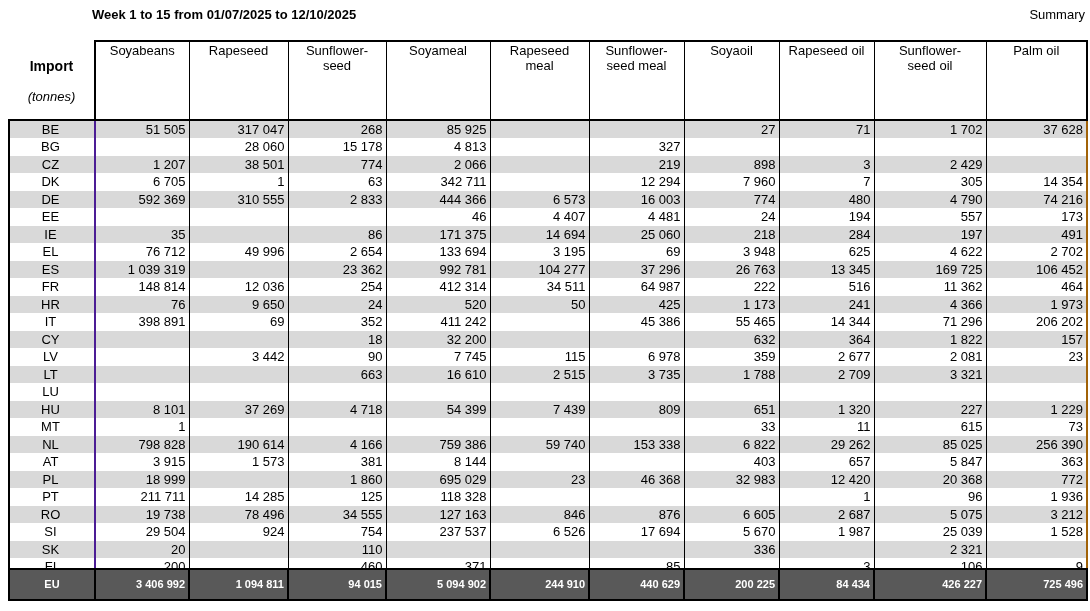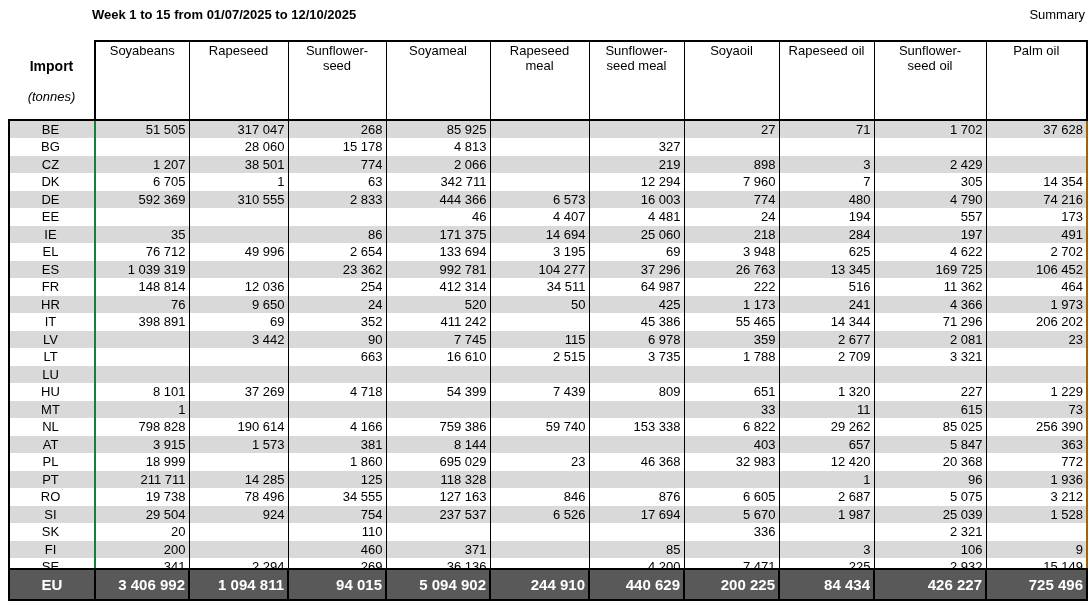--- a/index.html
+++ b/index.html
@@ -30,29 +30,29 @@
   }
   .corner-line1{font-weight:bold;font-size:14px;display:block;line-height:16px;padding-top:1px;}
   .corner-line2{font-style:italic;font-size:13px;display:block;line-height:15px;}
   table.main tbody tr{height:17.5px;}
   table.main tbody tr:nth-child(odd) td{background:#d9d9d9;}
   table.main tbody td{
     padding:0 3px 0 0;line-height:17px;vertical-align:middle;overflow:hidden;white-space:nowrap;
   }
   td.country{
     text-align:center;padding:0;
-    border-left:2px solid #000;border-right:2px solid #15803d;
+    border-left:2px solid #000;border-right:2px solid #4c1d95;
   }
   td.val{text-align:right;border-left:1px solid #000;}
   td.val.last-col{border-right:2px solid #a16207;}
   table.main tbody tr:last-child td{border-bottom:2px solid #000;}
   table.main tbody tr:last-child td.country{border-bottom:3px solid #000;}
   table.total{
     position:absolute;left:8px;top:568px;width:1078px;height:33px;
-    border-collapse:collapse;table-layout:fixed;font-size:15px;
+    border-collapse:collapse;table-layout:fixed;font-size:11px;
   }
   table.total td{
     background:#595959;color:#fff;font-weight:bold;vertical-align:middle;
     border:2px solid #000;padding:0 3px 0 0;line-height:29px;white-space:nowrap;overflow:hidden;
   }
   table.total td.eu-label{text-align:center;padding:0;}
   table.total td.val{text-align:right;}
 </style>
 </head>
 <body>
@@ -249,20 +249,33 @@
           <td class="val">352</td>
           <td class="val">411 242</td>
           <td class="val"></td>
           <td class="val">45 386</td>
           <td class="val">55 465</td>
           <td class="val">14 344</td>
           <td class="val">71 296</td>
           <td class="val last-col">206 202</td>
         </tr>
         <tr>
+          <td class="country">CY</td>
+          <td class="val"></td>
+          <td class="val"></td>
+          <td class="val">18</td>
+          <td class="val">32 200</td>
+          <td class="val"></td>
+          <td class="val"></td>
+          <td class="val">632</td>
+          <td class="val">364</td>
+          <td class="val">1 822</td>
+          <td class="val last-col">157</td>
+        </tr>
+        <tr>
           <td class="country">LV</td>
           <td class="val"></td>
           <td class="val">3 442</td>
           <td class="val">90</td>
           <td class="val">7 745</td>
           <td class="val">115</td>
           <td class="val">6 978</td>
           <td class="val">359</td>
           <td class="val">2 677</td>
           <td class="val">2 081</td>

